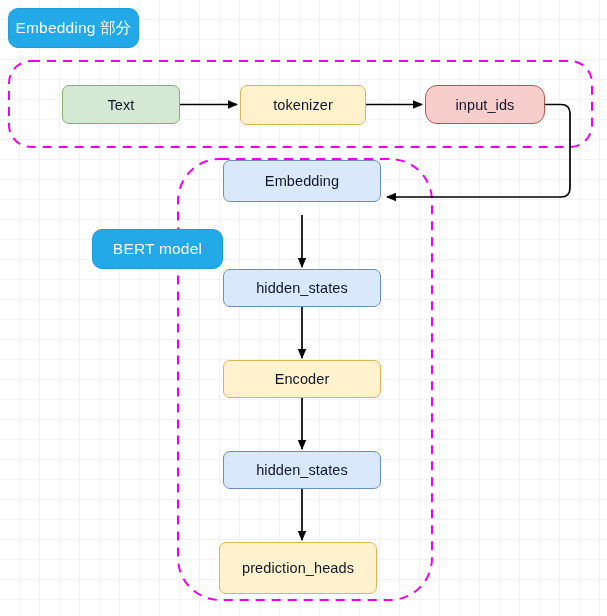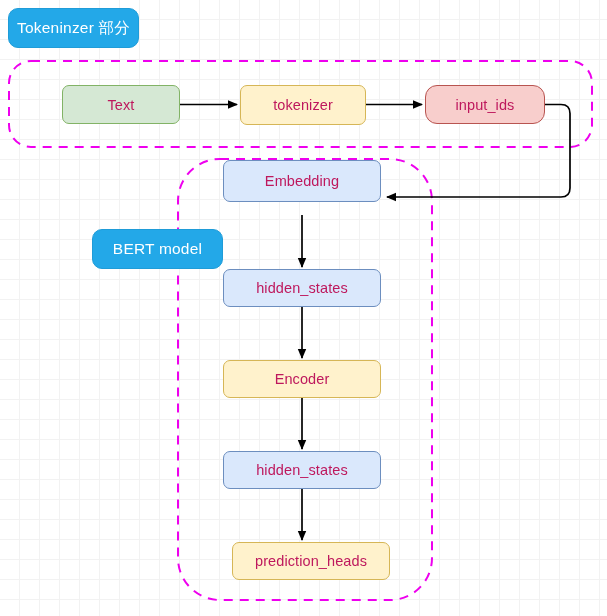--- a/index.html
+++ b/index.html
@@ -37,21 +37,21 @@
   .node {
     position: absolute;
     box-sizing: border-box;
     display: flex;
     align-items: center;
     justify-content: center;
     border-radius: 7px;
     border-style: solid;
     border-width: 1.6px;
     font-size: 14.5px;
-    color: #be185d;
+    color: #0f172a;
     white-space: nowrap;
     letter-spacing: 0.1px;
   }
   .node-green  { background: #d5e8d4; border-color: #82b366; }
   .node-yellow { background: #fff2cc; border-color: #d6b656; }
   .node-pink   { background: #f8cecc; border-color: #b85450; }
   .node-blue   { background: #dae8fc; border-color: #6c8ebf; }
 
   .tag {
     position: absolute;
@@ -93,21 +93,21 @@
     <line x1="302" y1="215" x2="302" y2="267" stroke="#000000" stroke-width="1.7" marker-end="url(#arrowhead)"></line>
 
     <line x1="302" y1="306" x2="302" y2="358" stroke="#000000" stroke-width="1.7" marker-end="url(#arrowhead)"></line>
 
     <line x1="302" y1="397" x2="302" y2="449" stroke="#000000" stroke-width="1.7" marker-end="url(#arrowhead)"></line>
 
     <line x1="302" y1="488" x2="302" y2="540" stroke="#000000" stroke-width="1.7" marker-end="url(#arrowhead)"></line>
   </svg>
 
   <div class="tag" style="left:8px; top:8px; width:131px; height:40px;">
-    <span>Tokeninzer 部分</span>
+    <span>Embedding 部分</span>
   </div>
 
   <div class="tag" style="left:92px; top:229px; width:131px; height:40px;">
     <span>BERT model</span>
   </div>
 
   <div class="node node-green" style="left:62px; top:85px; width:118px; height:39px;">
     <span>Text</span>
   </div>
 
@@ -128,17 +128,17 @@
   </div>
 
   <div class="node node-yellow" style="left:223px; top:360px; width:158px; height:38px;">
     <span>Encoder</span>
   </div>
 
   <div class="node node-blue" style="left:223px; top:451px; width:158px; height:38px;">
     <span>hidden_states</span>
   </div>
 
-  <div class="node node-yellow" style="left:232px; top:542px; width:158px; height:38px;">
+  <div class="node node-yellow" style="left:219px; top:542px; width:158px; height:52px;">
     <span>prediction_heads</span>
   </div>
 
 </div>
 
 </body></html>

